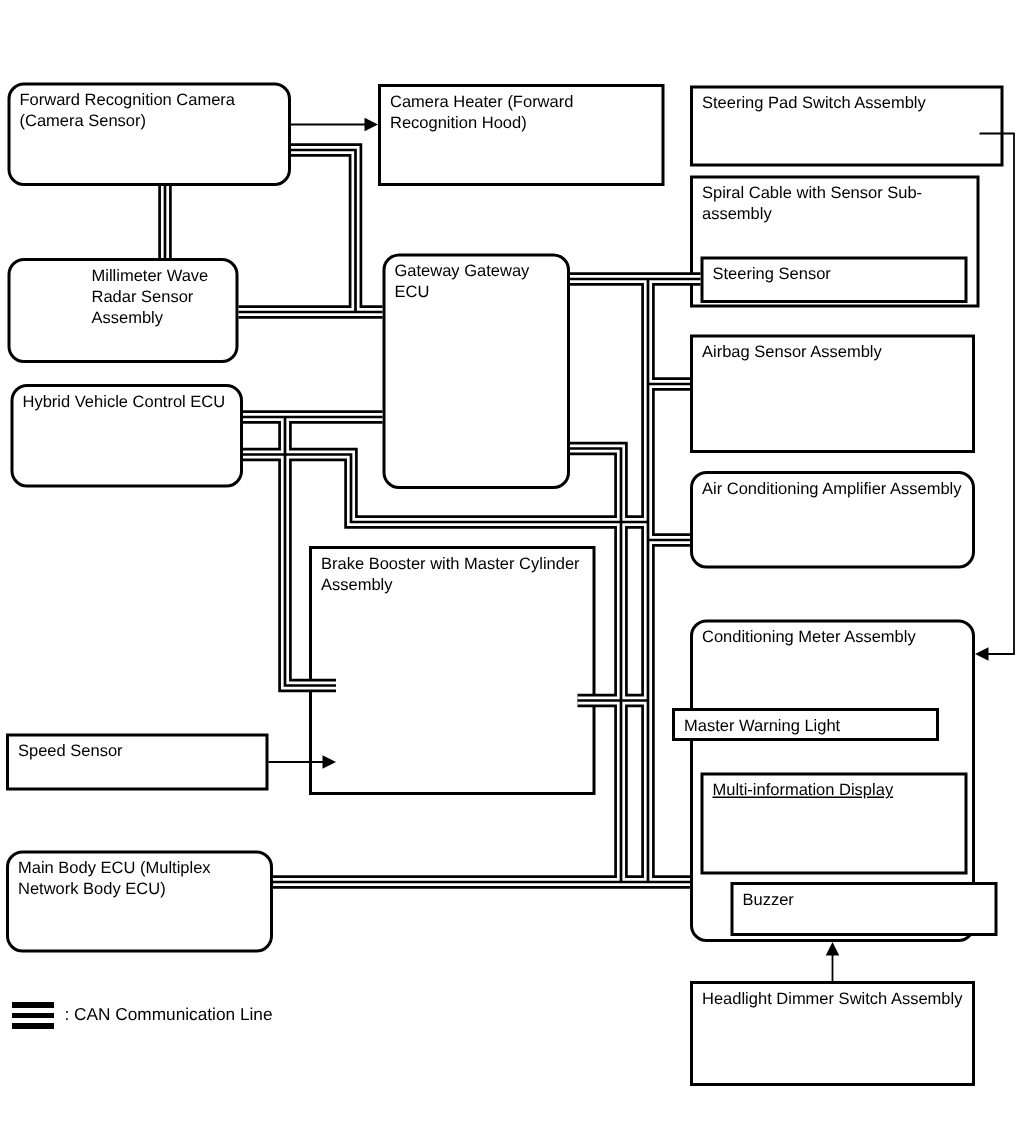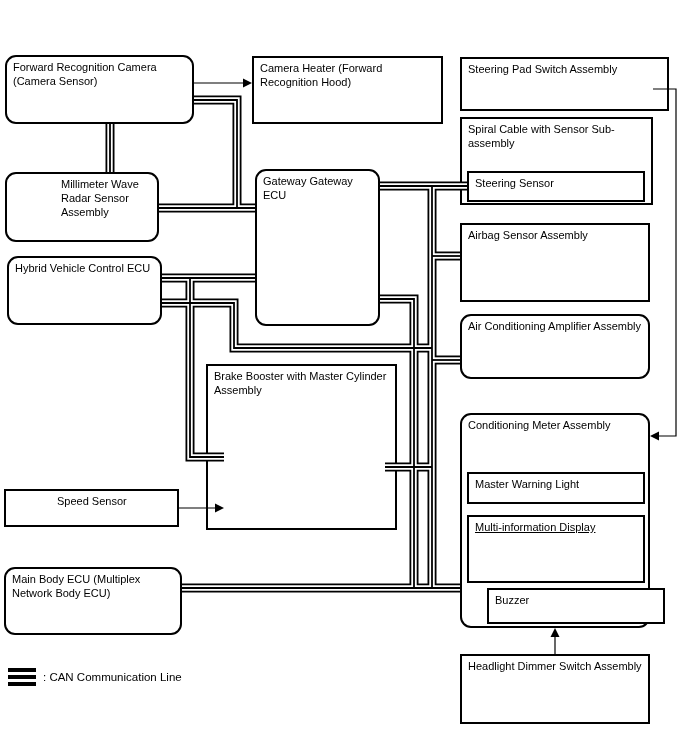--- a/index.html
+++ b/index.html
@@ -75,21 +75,21 @@
     </div>
     <div class="node rounded" style="left: 255px; top: 169px; width: 125px; height: 157px;">
       <span class="lbl">Gateway Gateway ECU</span>
     </div>
     <div class="node rounded" style="left: 7px; top: 256px; width: 155px; height: 69px;">
       <span class="lbl">Hybrid Vehicle Control ECU</span>
     </div>
     <div class="node" style="left: 206px; top: 364px; width: 191px; height: 166px;">
       <span class="lbl">Brake Booster with Master Cylinder Assembly</span>
     </div>
-    <div class="node" style="left: 4px; top: 489px; width: 175px; height: 38px; padding-left: 45px;">
+    <div class="node" style="left: 4px; top: 489px; width: 175px; height: 38px;">
       <span class="lbl">Speed Sensor</span>
     </div>
     <div class="node rounded" style="left: 4px; top: 567px; width: 178px; height: 68px;">
       <span class="lbl">Main Body ECU (Multiplex Network Body ECU)</span>
     </div>
     <div class="node" style="left: 460px; top: 57px; width: 209px; height: 54px;">
       <span class="lbl">Steering Pad Switch Assembly</span>
     </div>
     <div class="node" style="left: 460px; top: 117px; width: 193px; height: 88px;">
       <span class="lbl">Spiral Cable with Sensor Sub-assembly</span>
@@ -102,21 +102,21 @@
     </div>
     <div class="node" style="left: 460px; top: 223px; width: 190px; height: 79px;">
       <span class="lbl">Airbag Sensor Assembly</span>
     </div>
     <div class="node rounded" style="left: 460px; top: 314px; width: 190px; height: 65px;">
       <span class="lbl">Air Conditioning Amplifier Assembly</span>
     </div>
     <div class="node rounded" style="left: 460px; top: 413px; width: 190px; height: 215px;">
       <span class="lbl">Conditioning Meter Assembly</span>
     </div>
-    <div class="node" style="left: 467px; top: 472px; width: 178px; height: 32px;">
+    <div class="node" style="left: 448px; top: 472px; width: 178px; height: 22px;">
       <span class="lbl">Master Warning Light</span>
     </div>
     <div class="node" style="left: 467px; top: 515px; width: 178px; height: 68px; text-decoration: underline;">
       <span class="lbl">Multi-information Display</span>
     </div>
     <div class="node" style="left: 467px; top: 588px; width: 178px; height: 36px; margin-left: 20px;">
       <span class="lbl">Buzzer</span>
     </div>
     <div class="node" style="left: 460px; top: 654px; width: 190px; height: 70px;">
       <span class="lbl">Headlight Dimmer Switch Assembly</span>

